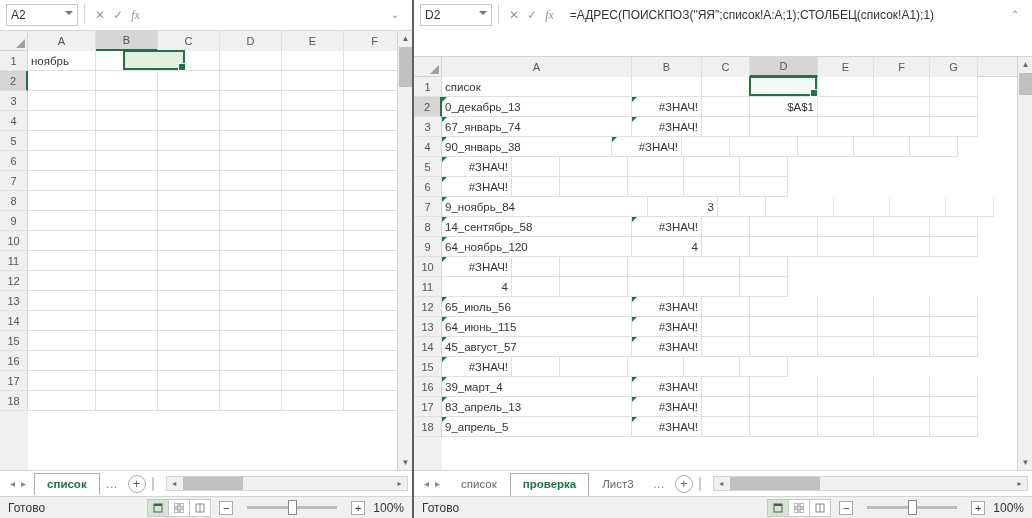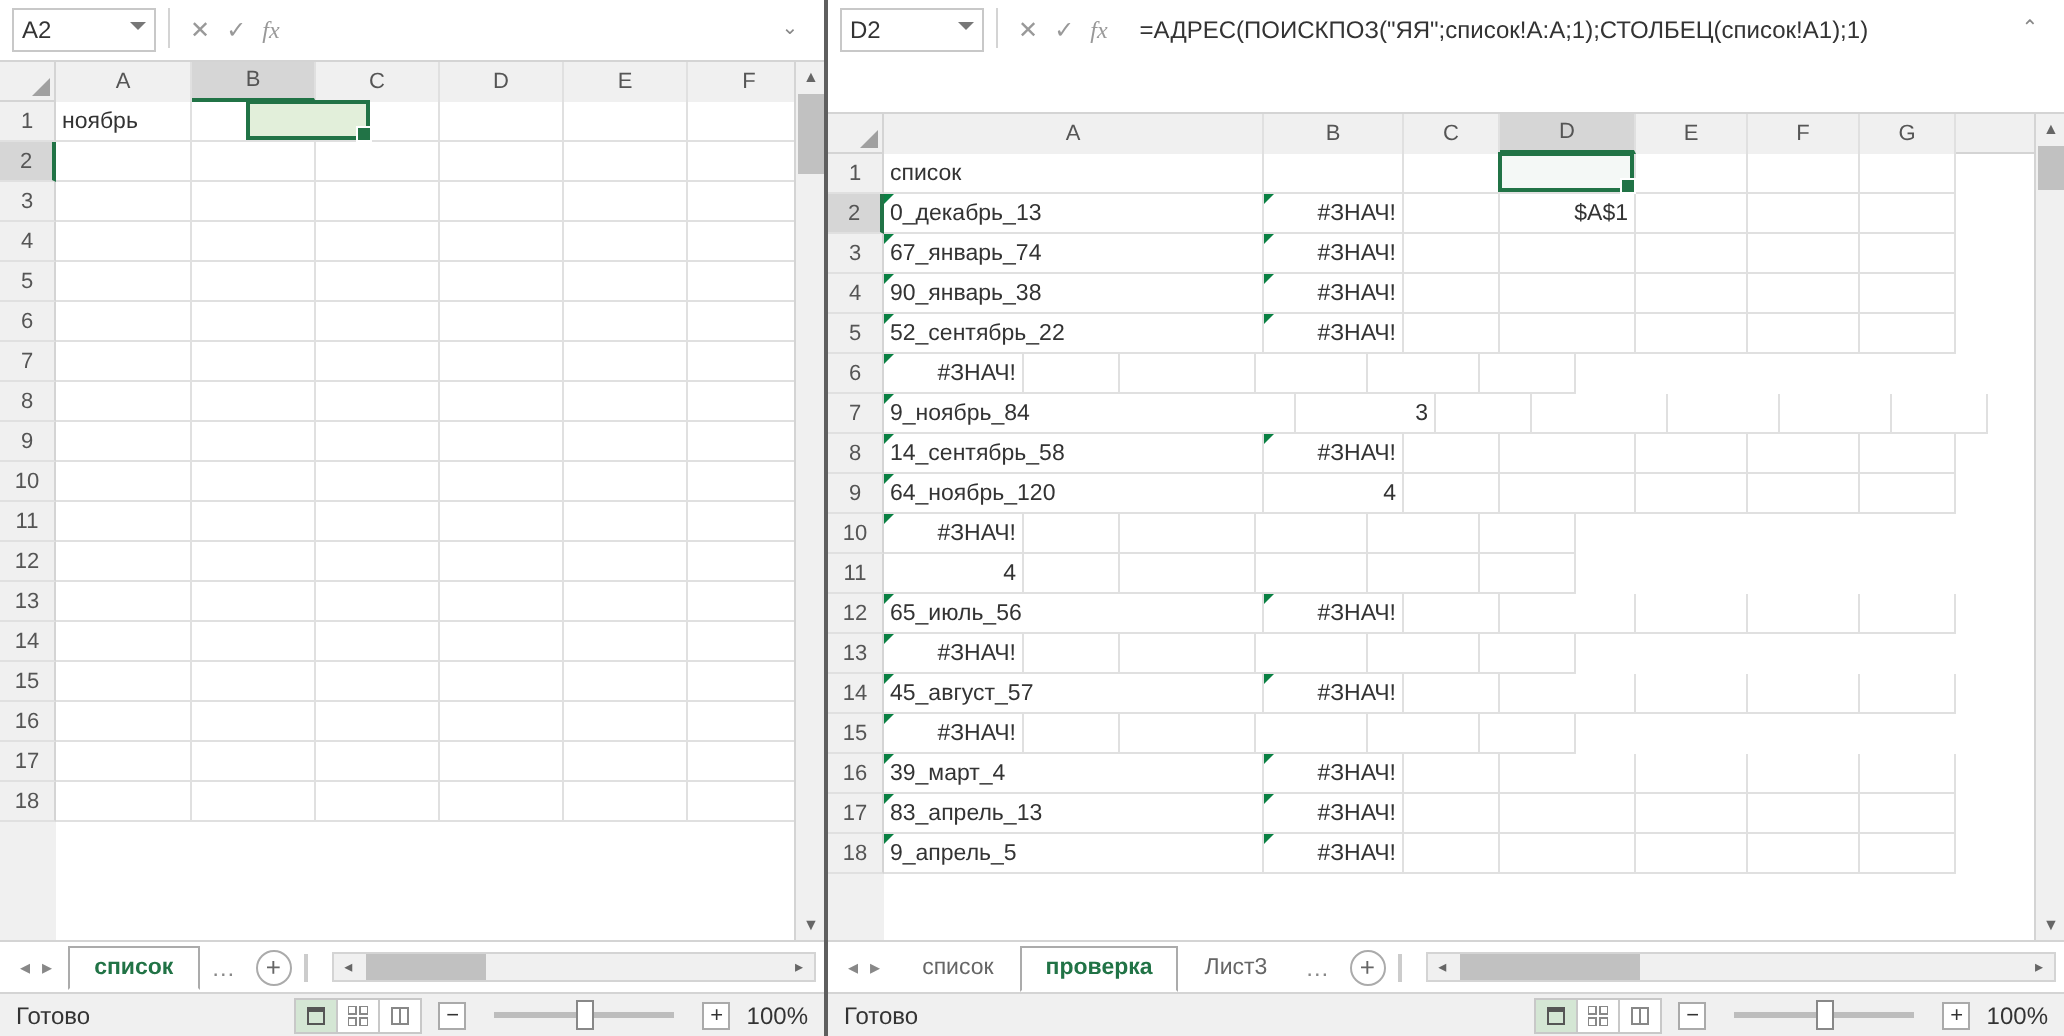--- a/index.html
+++ b/index.html
@@ -395,30 +395,29 @@
           <div class="row">
             <div class="cell" style="width: 190px;">67_январь_74<span class="gt"></span></div>
             <div class="cell num" style="width: 70px;">#ЗНАЧ!<span class="gt"></span></div>
             <div class="cell" style="width: 48px;"></div>
             <div class="cell" style="width: 68px;"></div>
             <div class="cell" style="width: 56px;"></div>
             <div class="cell" style="width: 56px;"></div>
             <div class="cell" style="width: 48px;"></div>
           </div>
           <div class="row">
-            <div class="cell" style="width: 190px;">90_январь_38<span class="gt"></span></div>
-            <div class="cell num" style="width: 70px;">#ЗНАЧ!<span class="gt"></span></div>
-            <div class="cell" style="width: 48px;"></div>
-            <div class="cell" style="width: 68px;"></div>
-            <div class="cell" style="width: 56px;"></div>
-            <div class="cell" style="width: 56px;"></div>
-            <div class="cell" style="width: 48px;"></div>
-          </div>
-          <div class="row">
-            <div class="cell" style="width: 190px;">52_сентябрь_22<span class="gt"></span></div>
+            <div class="cell" style="width: 170px;">90_январь_38<span class="gt"></span></div>
+            <div class="cell num" style="width: 70px;">#ЗНАЧ!<span class="gt"></span></div>
+            <div class="cell" style="width: 48px;"></div>
+            <div class="cell" style="width: 68px;"></div>
+            <div class="cell" style="width: 56px;"></div>
+            <div class="cell" style="width: 56px;"></div>
+            <div class="cell" style="width: 48px;"></div>
+          </div>
+          <div class="row">
             <div class="cell num" style="width: 70px;">#ЗНАЧ!<span class="gt"></span></div>
             <div class="cell" style="width: 48px;"></div>
             <div class="cell" style="width: 68px;"></div>
             <div class="cell" style="width: 56px;"></div>
             <div class="cell" style="width: 56px;"></div>
             <div class="cell" style="width: 48px;"></div>
           </div>
           <div class="row">
             <div class="cell num" style="width: 70px;">#ЗНАЧ!<span class="gt"></span></div>
             <div class="cell" style="width: 48px;"></div>
@@ -473,20 +472,21 @@
           <div class="row">
             <div class="cell" style="width: 190px;">65_июль_56<span class="gt"></span></div>
             <div class="cell num" style="width: 70px;">#ЗНАЧ!<span class="gt"></span></div>
             <div class="cell" style="width: 48px;"></div>
             <div class="cell" style="width: 68px;"></div>
             <div class="cell" style="width: 56px;"></div>
             <div class="cell" style="width: 56px;"></div>
             <div class="cell" style="width: 48px;"></div>
           </div>
           <div class="row">
+            <div class="cell" style="width: 190px;">64_июнь_115<span class="gt"></span></div>
             <div class="cell num" style="width: 70px;">#ЗНАЧ!<span class="gt"></span></div>
             <div class="cell" style="width: 48px;"></div>
             <div class="cell" style="width: 68px;"></div>
             <div class="cell" style="width: 56px;"></div>
             <div class="cell" style="width: 56px;"></div>
             <div class="cell" style="width: 48px;"></div>
           </div>
           <div class="row">
             <div class="cell" style="width: 190px;">45_август_57<span class="gt"></span></div>
             <div class="cell num" style="width: 70px;">#ЗНАЧ!<span class="gt"></span></div>

